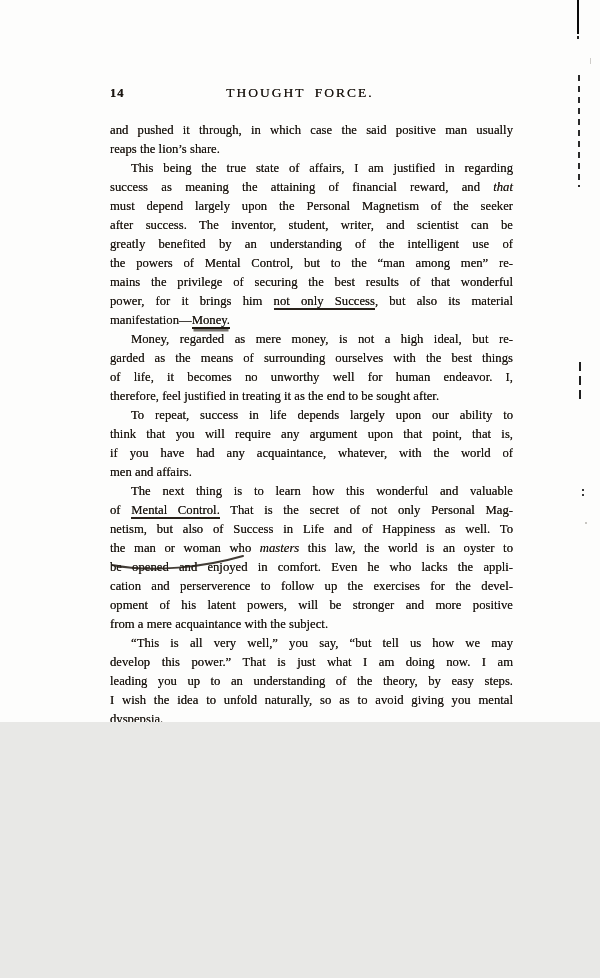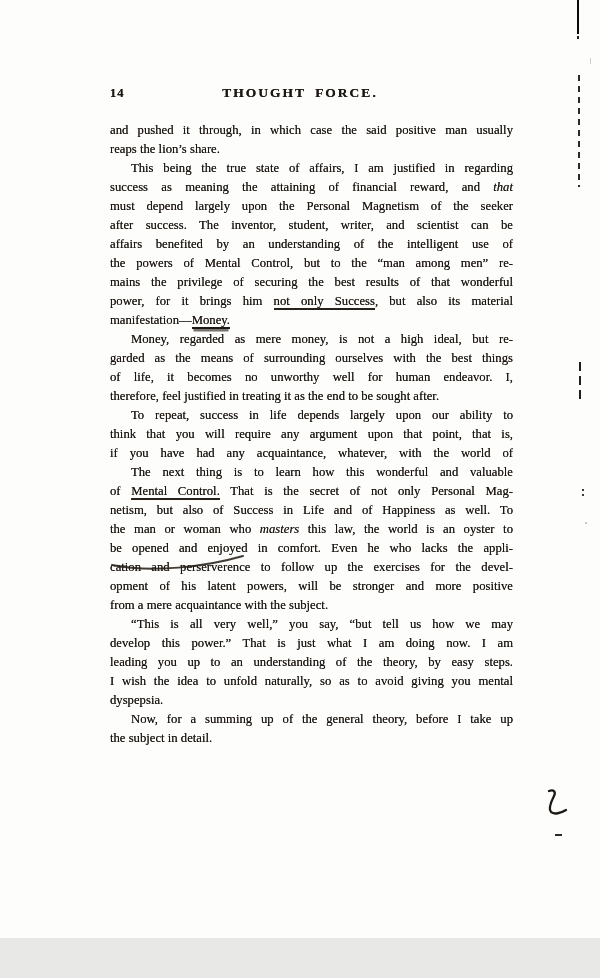--- a/index.html
+++ b/index.html
@@ -1,32 +1,32 @@
 <!DOCTYPE html>
 <html><head>
 <meta charset="utf-8">
 <style>
   html,body { margin:0; padding:0; background:#e8e8e6; }
   .page {
     position:relative;
-    width:600px; height:938px;
+    width:600px; height:722px;
     margin:0 auto;
     background:#fdfdfc;
     overflow:hidden;
     color:#1c1712;
     font-family:"Liberation Serif","DejaVu Serif",serif;
   }
   .pagenum {
     position:absolute; left:110px; top:86px;
     font-size:12.5px; font-weight:bold; letter-spacing:1px;
     text-shadow:0 0 0.6px rgba(25,18,10,.85);
   }
   .running-title {
     position:absolute; left:0; right:0; top:85px;
-    text-align:center; font-weight:bold;
+    text-align:center; font-weight:normal;
     font-size:13.5px; letter-spacing:2px;
     word-spacing:4px;
     text-shadow:0 0 0.6px rgba(25,18,10,.85);
   }
   .body-block {
     position:absolute; left:110px; top:121px; width:403px;
   }
   .line {
     font-size:12.7px; line-height:19px;
     text-align:justify; text-align-last:justify;
@@ -62,32 +62,33 @@
   <span class="pagenum">14</span>
   <div class="running-title">THOUGHT FORCE.</div>
 
   <div class="body-block">
       <div class="line"><span>and pushed it through, in which case the said positive man usually</span></div>
       <div class="line last"><span>reaps the lion’s share.</span></div>
       <div class="line indent"><span>This being the true state of affairs, I am justified in regarding</span></div>
       <div class="line"><span>success as meaning the attaining of financial reward, and </span><span class="it">that</span></div>
       <div class="line"><span>must depend largely upon the Personal Magnetism of the seeker</span></div>
       <div class="line"><span>after success. The inventor, student, writer, and scientist can be</span></div>
-      <div class="line"><span>affairs benefited by an understanding of the intelligent use of</span></div>
+      <div class="line"><span>greatly benefited by an understanding of the intelligent use of</span></div>
       <div class="line"><span>the powers of Mental Control, but to the “man among men” re-</span></div>
       <div class="line"><span>mains the privilege of securing the best results of that wonderful</span></div>
       <div class="line"><span>power, for it brings him </span><span class="pencil-u">not only Success</span><span>, but also its material</span></div>
       <div class="line last"><span>manifestation—</span><span class="pencil-u heavy">Money.</span></div>
       <div class="line indent"><span>Money, regarded as mere money, is not a high ideal, but re-</span></div>
       <div class="line"><span>garded as the means of surrounding ourselves with the best things</span></div>
       <div class="line"><span>of life, it becomes no unworthy well for human endeavor. I,</span></div>
       <div class="line last"><span>therefore, feel justified in treating it as the end to be sought after.</span></div>
       <div class="line indent"><span>To repeat, success in life depends largely upon our ability to</span></div>
       <div class="line"><span>think that you will require any argument upon that point, that is,</span></div>
       <div class="line"><span>if you have had any acquaintance, whatever, with the world of</span></div>
+      <div class="line last"><span>men and affairs.</span></div>
       <div class="line indent"><span>The next thing is to learn how this wonderful and valuable</span></div>
       <div class="line"><span>of </span><span class="pencil-u">Mental Control.</span><span> That is the secret of not only Personal Mag-</span></div>
       <div class="line"><span>netism, but also of Success in Life and of Happiness as well. To</span></div>
       <div class="line"><span>the man or woman who </span><span class="it">masters</span><span> this law, the world is an oyster to</span></div>
       <div class="line"><span>be opened and enjoyed in comfort. Even he who lacks the appli-</span></div>
       <div class="line"><span>cation and perserverence to follow up the exercises for the devel-</span></div>
       <div class="line"><span>opment of his latent powers, will be stronger and more positive</span></div>
       <div class="line last"><span>from a mere acquaintance with the subject.</span></div>
       <div class="line indent"><span>“This is all very well,” you say, “but tell us how we may</span></div>
       <div class="line"><span>develop this power.” That is just what I am doing now. I am</span></div>

